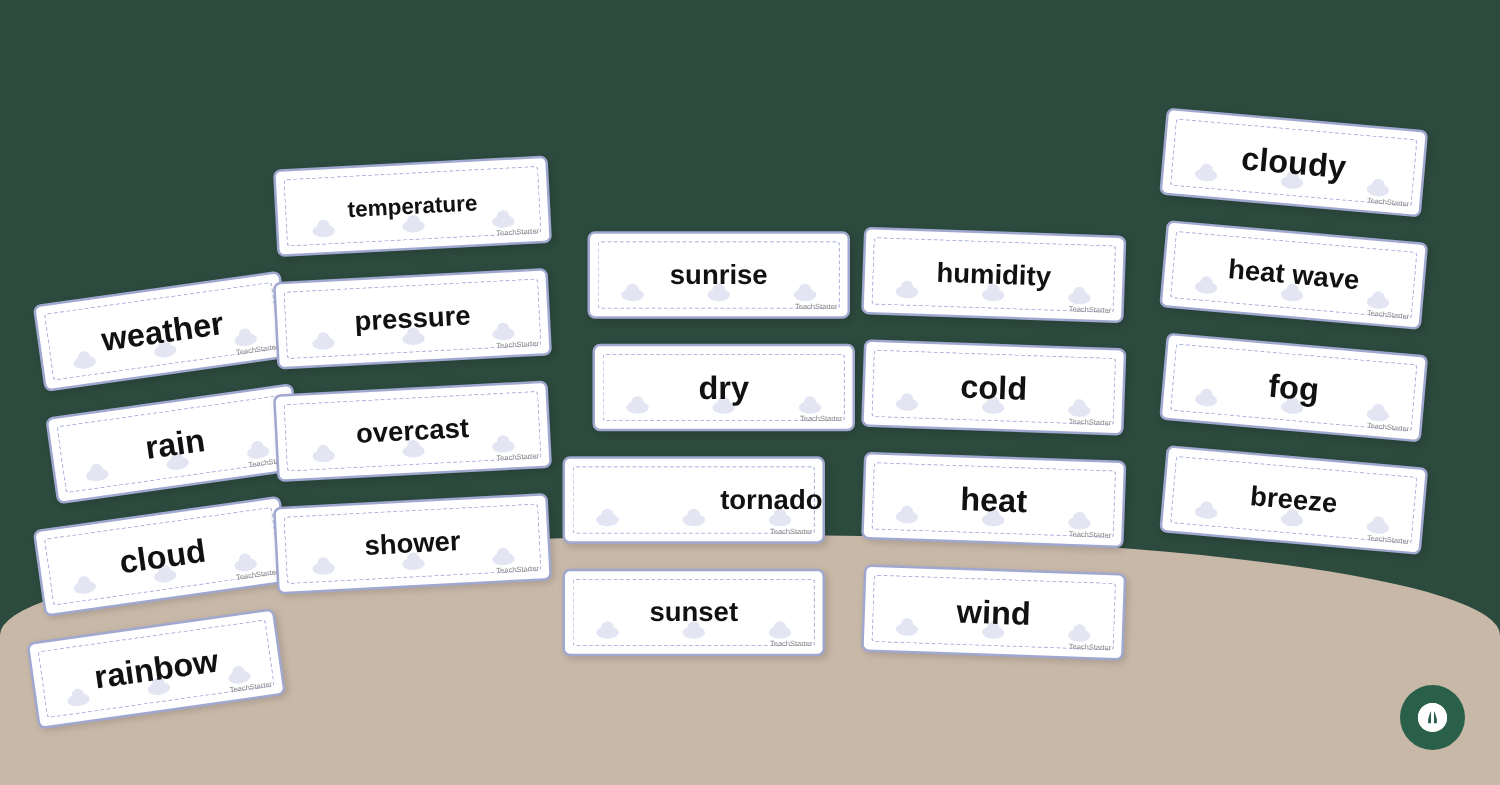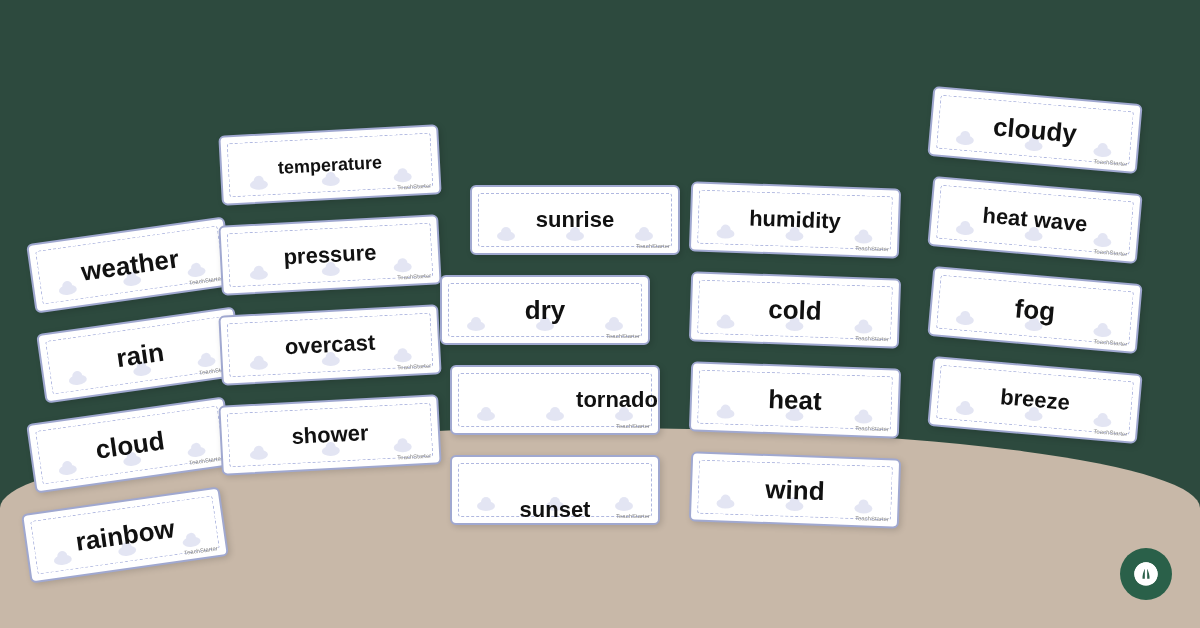--- a/index.html
+++ b/index.html
@@ -127,23 +127,23 @@
     #card-rainbow { width: 200px; height: 70px; left: 25px; top: 500px; transform: rotate(-8deg); }
 
     
     #card-temperature { width: 220px; height: 70px; left: 220px; top: 130px; transform: rotate(-3deg); }
     #card-pressure    { width: 220px; height: 70px; left: 220px; top: 220px; transform: rotate(-3deg); }
     #card-overcast    { width: 220px; height: 70px; left: 220px; top: 310px; transform: rotate(-3deg); }
     #card-shower      { width: 220px; height: 70px; left: 220px; top: 400px; transform: rotate(-3deg); }
 
     
     #card-sunrise { width: 210px; height: 70px; left: 450px; top: 185px; transform: rotate(0deg); margin-left: 20px; }
-    #card-dry     { width: 210px; height: 70px; left: 440px; top: 275px; transform: rotate(0deg); }
+    #card-dry     { width: 210px; height: 70px; left: 474px; top: 275px; transform: rotate(0deg); }
     #card-tornado { width: 210px; height: 70px; left: 450px; top: 365px; transform: rotate(0deg); align-items: flex-end; }
-    #card-sunset  { width: 210px; height: 70px; left: 450px; top: 455px; transform: rotate(0deg); justify-content: flex-end; }
+    #card-sunset  { width: 210px; height: 70px; left: 450px; top: 455px; transform: rotate(0deg); }
 
     
     #card-humidity { width: 210px; height: 70px; left: 690px; top: 185px; transform: rotate(2deg); }
     #card-cold     { width: 210px; height: 70px; left: 690px; top: 275px; transform: rotate(2deg); }
     #card-heat     { width: 210px; height: 70px; left: 690px; top: 365px; transform: rotate(2deg); }
     #card-wind     { width: 210px; height: 70px; left: 690px; top: 455px; transform: rotate(2deg); }
 
     
     #card-cloudy    { width: 210px; height: 70px; left: 930px; top: 95px;  transform: rotate(5deg); }
     #card-heatwave  { width: 210px; height: 70px; left: 930px; top: 185px; transform: rotate(5deg); }

